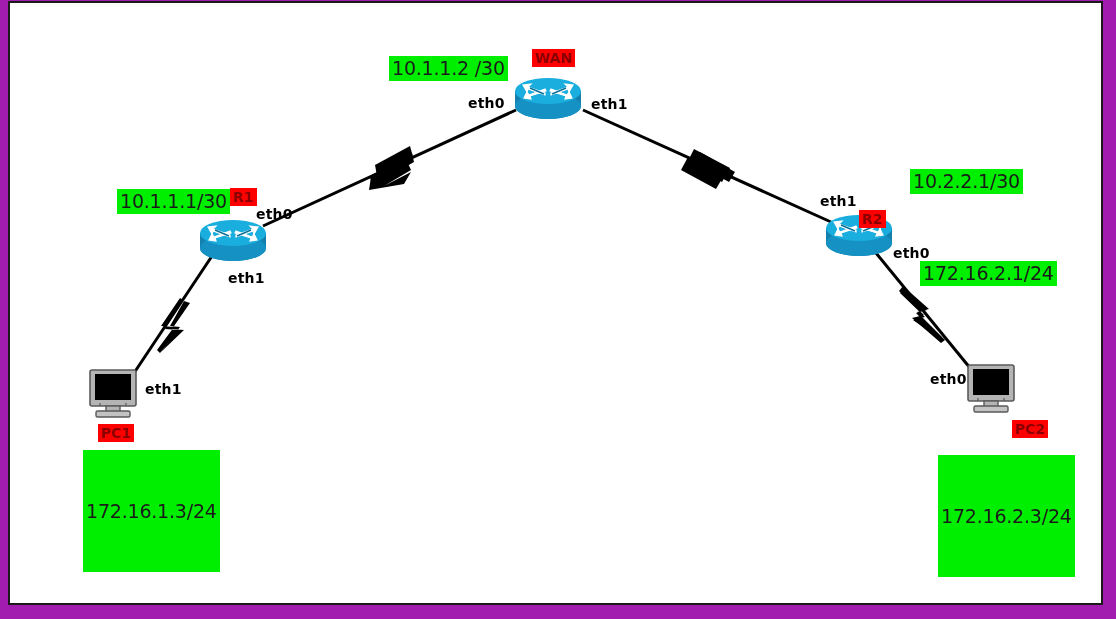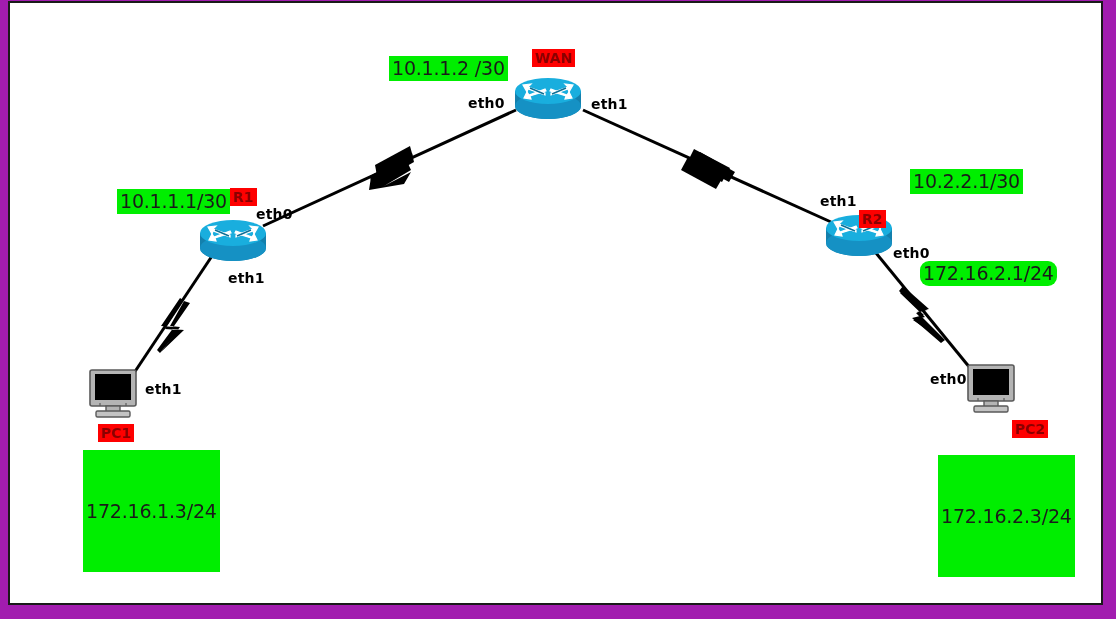--- a/index.html
+++ b/index.html
@@ -172,21 +172,21 @@
 
   <div class="ip-label" style="left:117px; top:189px;">10.1.1.1/30</div>
   <div class="dev-badge" style="left:230px; top:188px;">R1</div>
   <div class="if-label" style="left:256px; top:206px;">eth0</div>
   <div class="if-label" style="left:228px; top:270px;">eth1</div>
 
   <div class="if-label" style="left:820px; top:193px;">eth1</div>
   <div class="dev-badge" style="left:859px; top:181px;margin-top:29px;">R2</div>
   <div class="ip-label" style="left:898px; top:169px;margin-left:12px;">10.2.2.1/30</div>
   <div class="if-label" style="left:893px; top:245px;">eth0</div>
-  <div class="ip-label" style="left:920px; top:261px;border-radius:9px;">172.16.2.1/24</div>
+  <div class="ip-label" style="left:920px; top:261px;">172.16.2.1/24</div>
 
   <div class="if-label" style="left:145px; top:381px;">eth1</div>
   <div class="dev-badge" style="left:98px; top:424px;">PC1</div>
   <div class="ip-label two-line" style="left:83px; top:450px;">
     <div>172.16.1.3/24</div>
   </div>
 
   <div class="if-label" style="left:930px; top:371px;">eth0</div>
   <div class="dev-badge" style="left:980px; top:420px;margin-left:32px;">PC2</div>
   <div class="ip-label two-line" style="left:938px; top:455px;">

